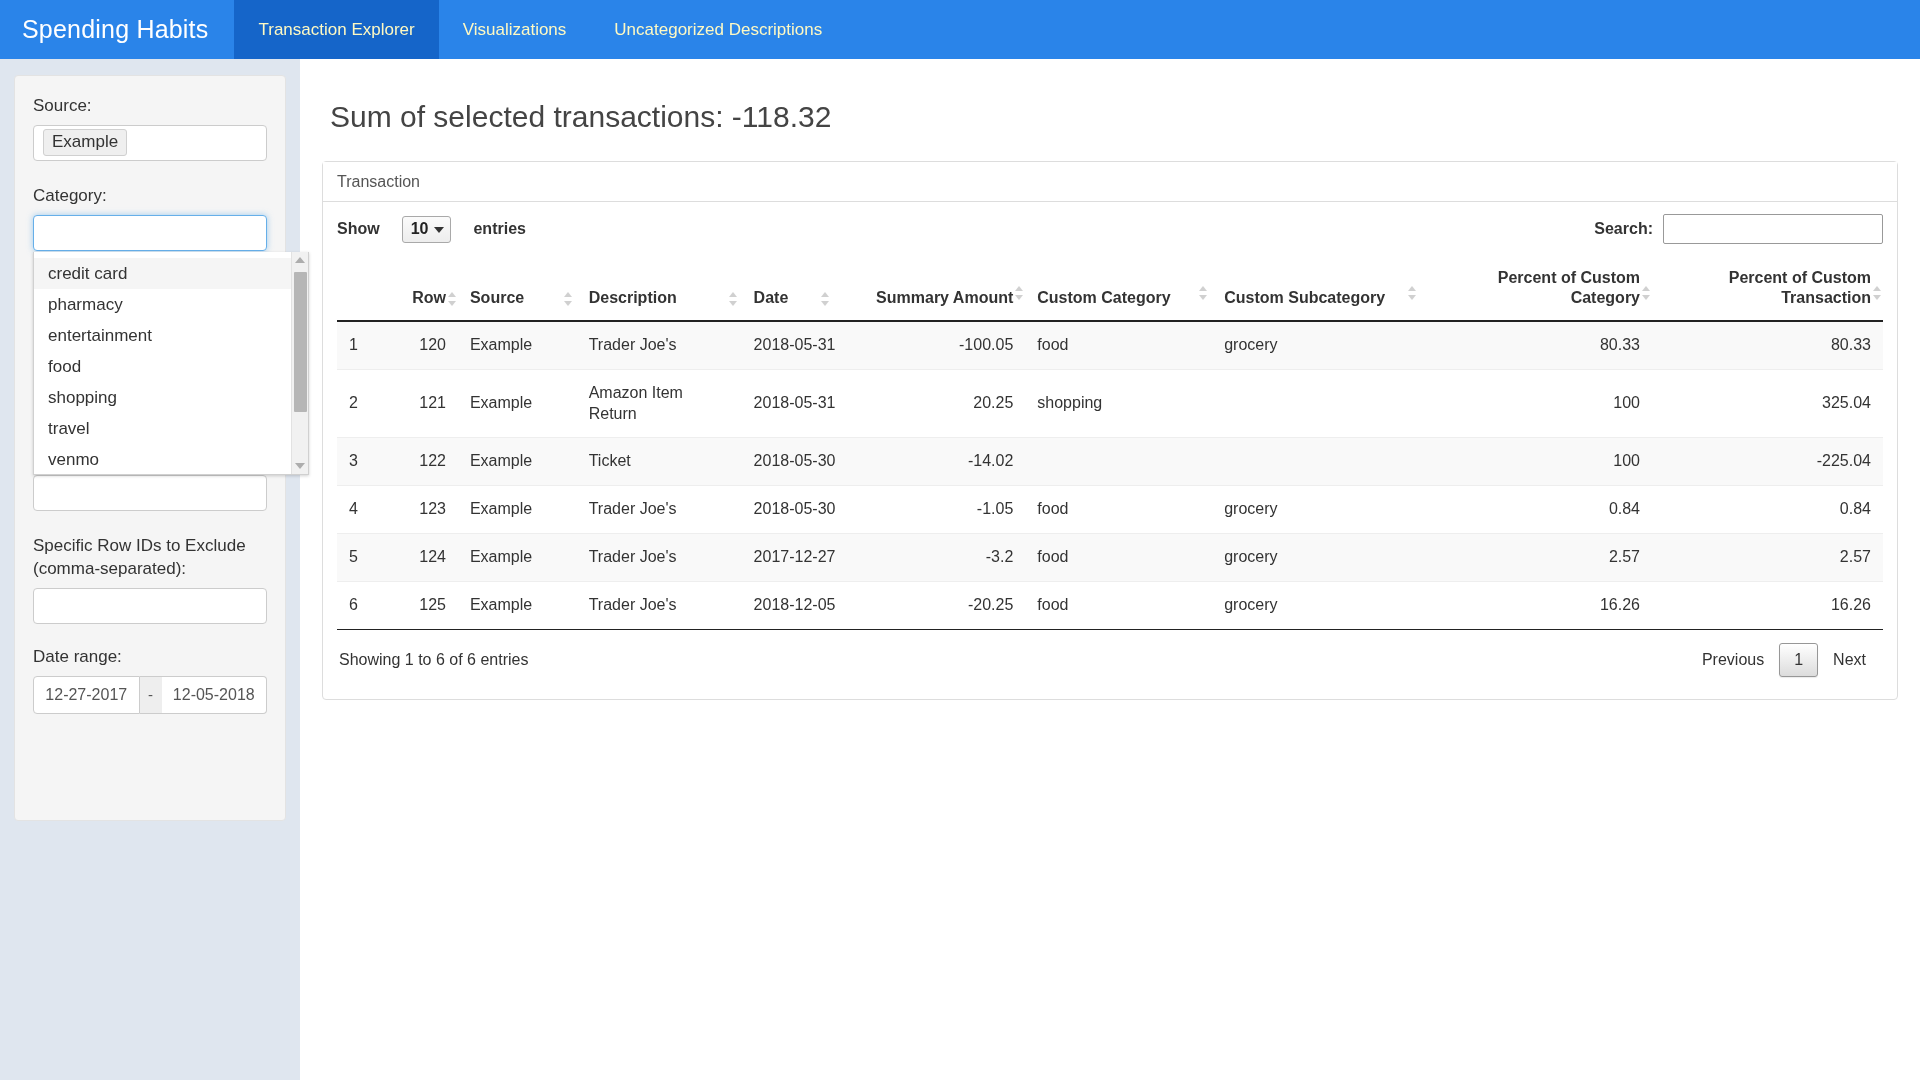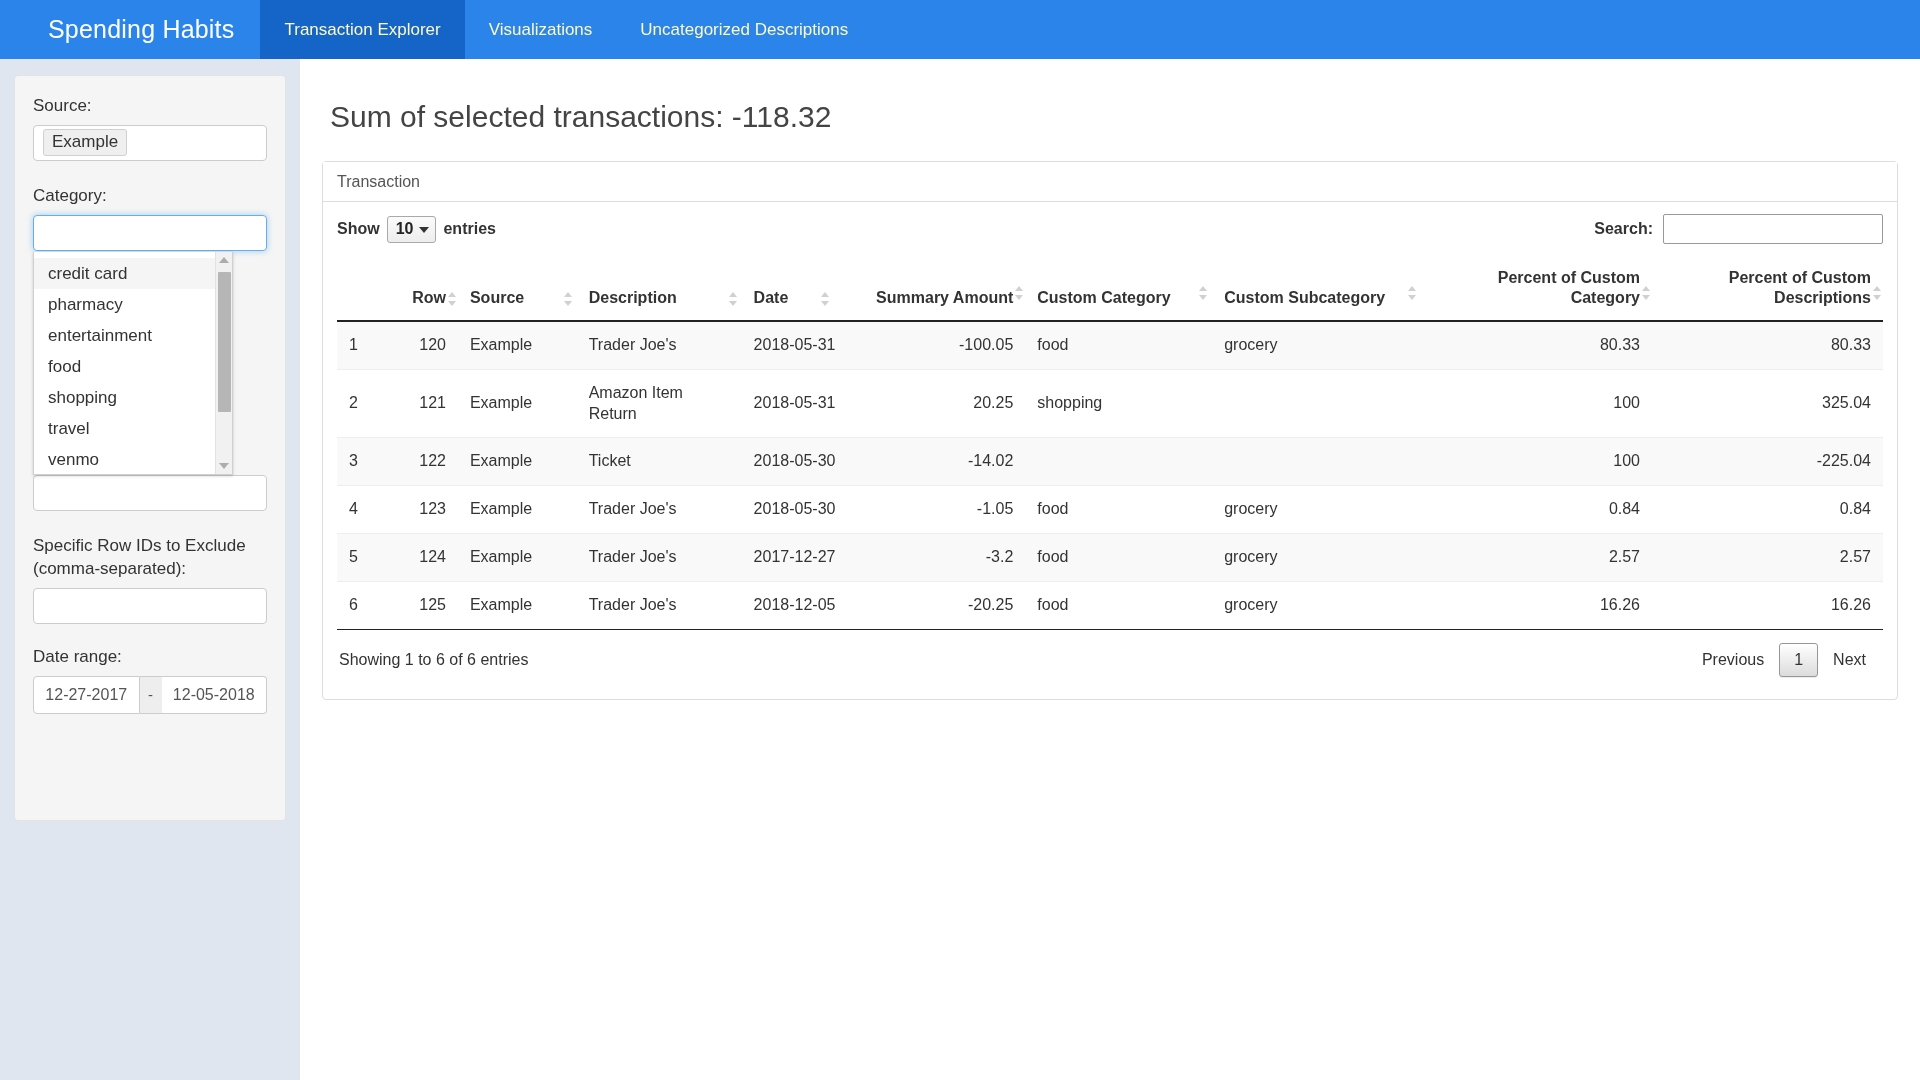--- a/index.html
+++ b/index.html
@@ -25,21 +25,20 @@
     z-index: 50;
   }
   .brand {
     display: flex; align-items: center;
     padding: 0 26px 0 22px;
     font-size: 25px;
     font-weight: 400;
     color: #ffffff;
     letter-spacing: .2px;
     white-space: nowrap;
-    margin-left: 26px;
   }
   .nav-tabs { display: flex; align-items: stretch; }
   .nav-tab {
     display: flex; align-items: center;
     padding: 0 24px;
     font-size: 17px;
     color: #fef9c3;
     white-space: nowrap;
     cursor: pointer;
   }
@@ -101,21 +100,21 @@
     font-size: 17px;
     color: #333;
     line-height: 1.3;
   }
 
   
   .dropdown-wrap { position: relative; }
   .dropdown {
     position: absolute;
     top: 37px; left: 0;
-    width: 200px;
+    width: 276px;
     background: #fff;
     border: 1px solid #d0d0d0;
     border-top: 0;
     box-shadow: 0 1px 3px rgba(0,0,0,.18);
     z-index: 40;
     overflow: hidden;
     height: 223px;
   }
   .dd-scroll {
     height: 100%;
@@ -230,21 +229,21 @@
     align-items: center;
     justify-content: space-between;
     margin-bottom: 14px;
   }
   .dt-length {
     font-size: 16px;
     font-weight: bold;
     color: #333;
     display: flex;
     align-items: center;
-    gap: 7px;
+    gap: 22px;
   }
   .length-select {
     position: relative;
     display: inline-flex;
     align-items: center;
     background: linear-gradient(#fbfbfb,#ededed);
     border: 1px solid #a9a9a9;
     border-radius: 3px;
     padding: 2px 22px 2px 8px;
     font-size: 16px;
@@ -513,21 +512,21 @@
                   </span>
               </th>
               <th class="ta-r">
                 <span>Percent of Custom Category</span>
                 <span class="sortarrow" style="right:1px;bottom:20px;">
                     <i class="up"></i>
                     <i class="dn"></i>
                   </span>
               </th>
               <th class="ta-r">
-                <span>Percent of Custom Descriptions</span>
+                <span>Percent of Custom Transaction</span>
                 <span class="sortarrow" style="right:1px;bottom:20px;">
                     <i class="up"></i>
                     <i class="dn"></i>
                   </span>
               </th>
             </tr>
           </thead>
           <tbody>
               <tr class="odd">
                 <td class="ta-l">1</td>

